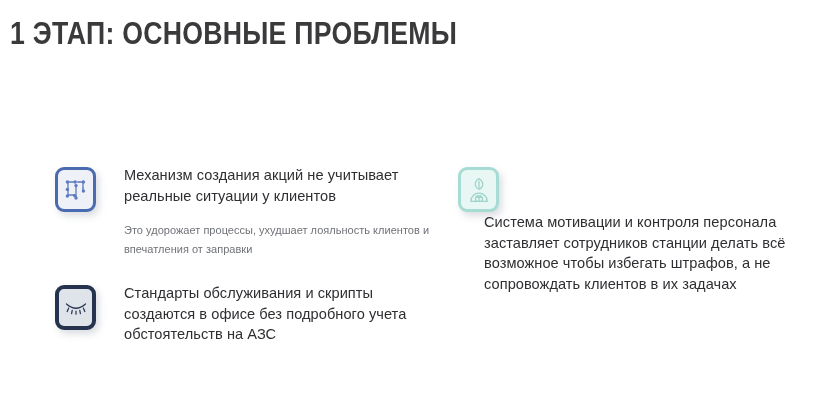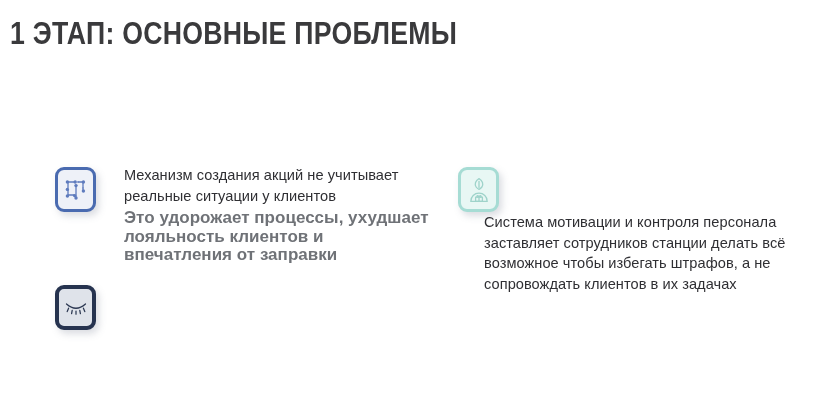--- a/index.html
+++ b/index.html
@@ -90,25 +90,25 @@
 
   .headline {
     font-size: 14.6px;
     line-height: 20.6px;
     color: #2f2f33;
     font-weight: 400;
     margin: 0;
     letter-spacing: 0.05px;
   }
   .subline {
-    font-size: 17px;
+    font-size: 11px;
     line-height: 18.6px;
     color: #6f7277;
-    font-weight: 700;
-    margin: 3px 0 0 0;
+    font-weight: 400;
+    margin: 15px 0 0 0;
     letter-spacing: 0.02px;
   }
 </style>
 </head>
 <body>
 
 <div class="slide-title">1 ЭТАП: ОСНОВНЫЕ ПРОБЛЕМЫ</div>
 
 <div class="columns">
 
@@ -152,20 +152,21 @@
             <path d="M2.5 4 Q12 12.5 21.5 4"></path>
             <path d="M4.6 8.2 L3.2 11.6"></path>
             <path d="M8.2 10.3 L7.6 13.6"></path>
             <path d="M12 11 L12 14.2"></path>
             <path d="M15.8 10.3 L16.4 13.6"></path>
             <path d="M19.4 8.2 L20.8 11.6"></path>
           </g>
         </svg>
       </div>
       <div class="card-text">
+        <p class="headline">Стандарты обслуживания и скрипты создаются в офисе без подробного учета обстоятельств на АЗС</p>
       </div>
     </div>
 
   </div>
 
   <div class="col col-right">
 
     <div class="card card-3">
       <div class="icon-box teal">
         <svg width="24" height="28" viewBox="0 0 24 28" aria-hidden="true">

